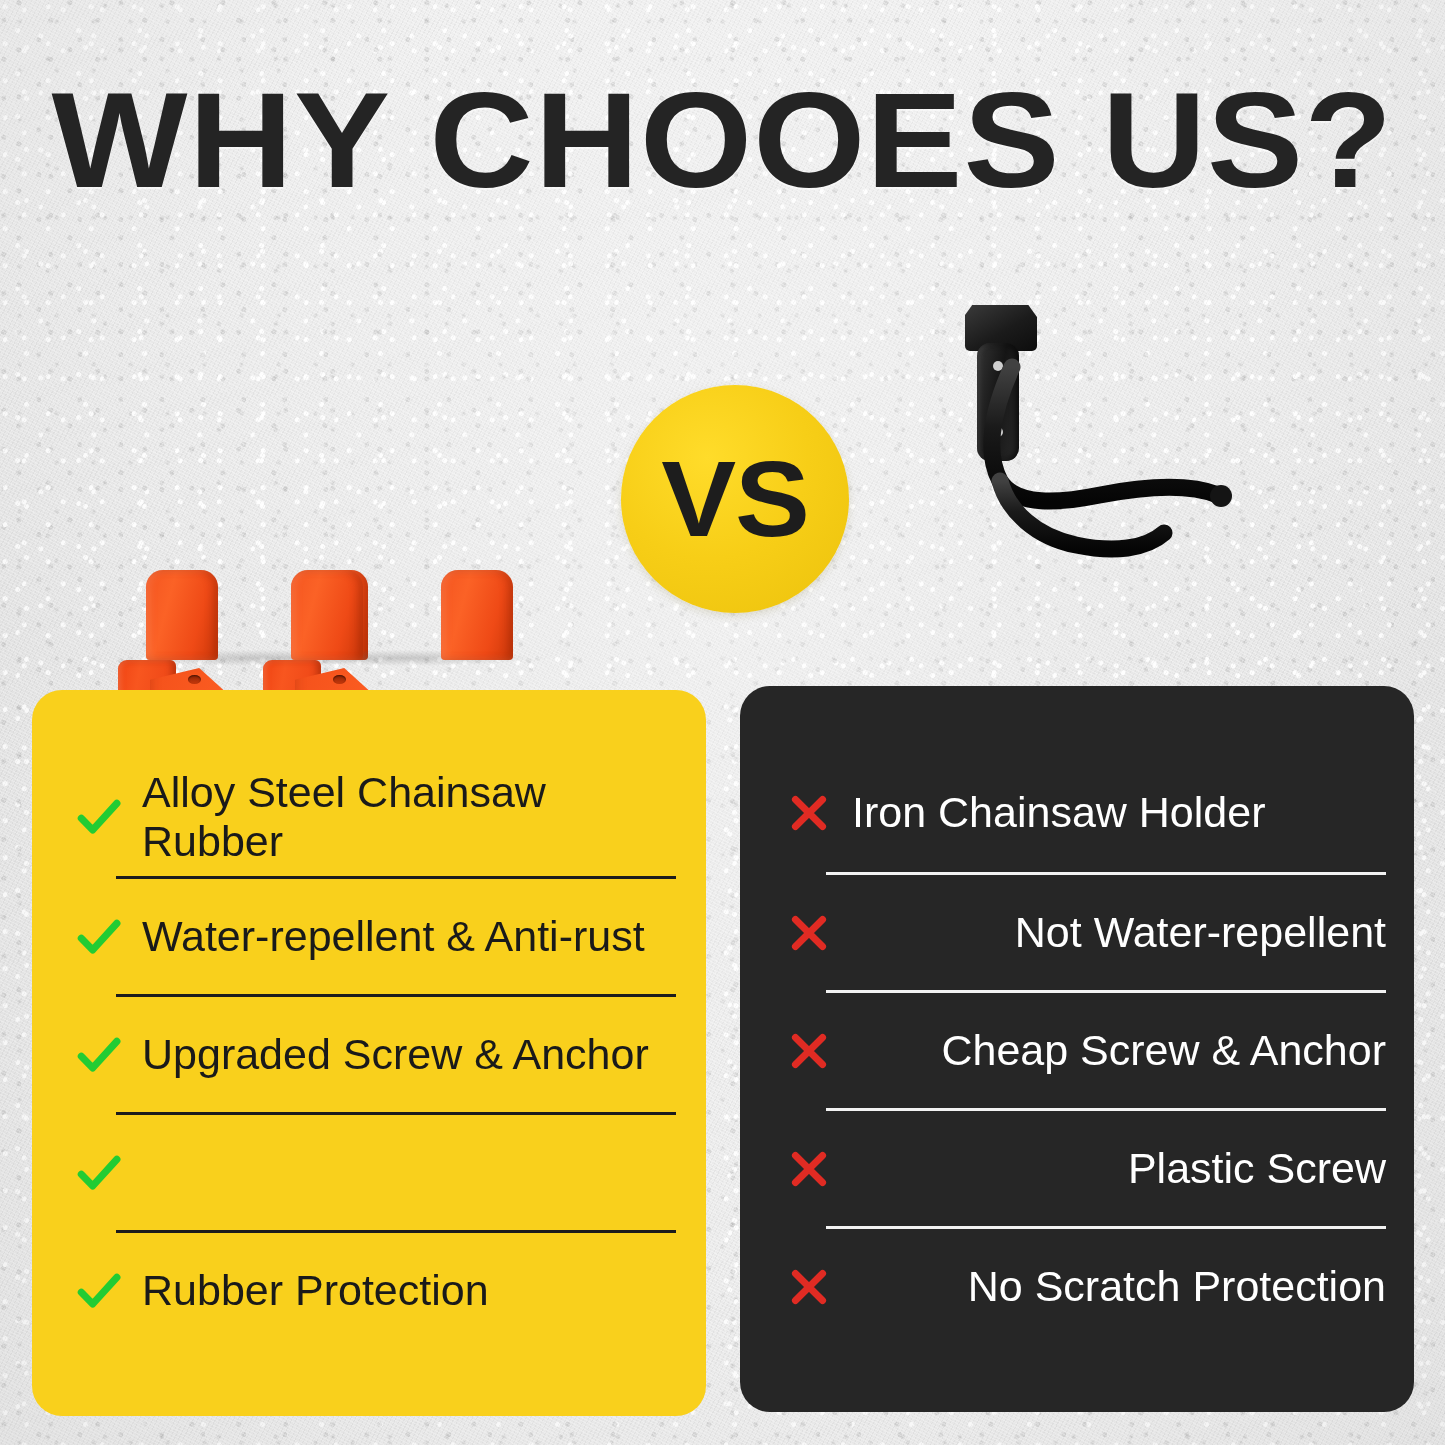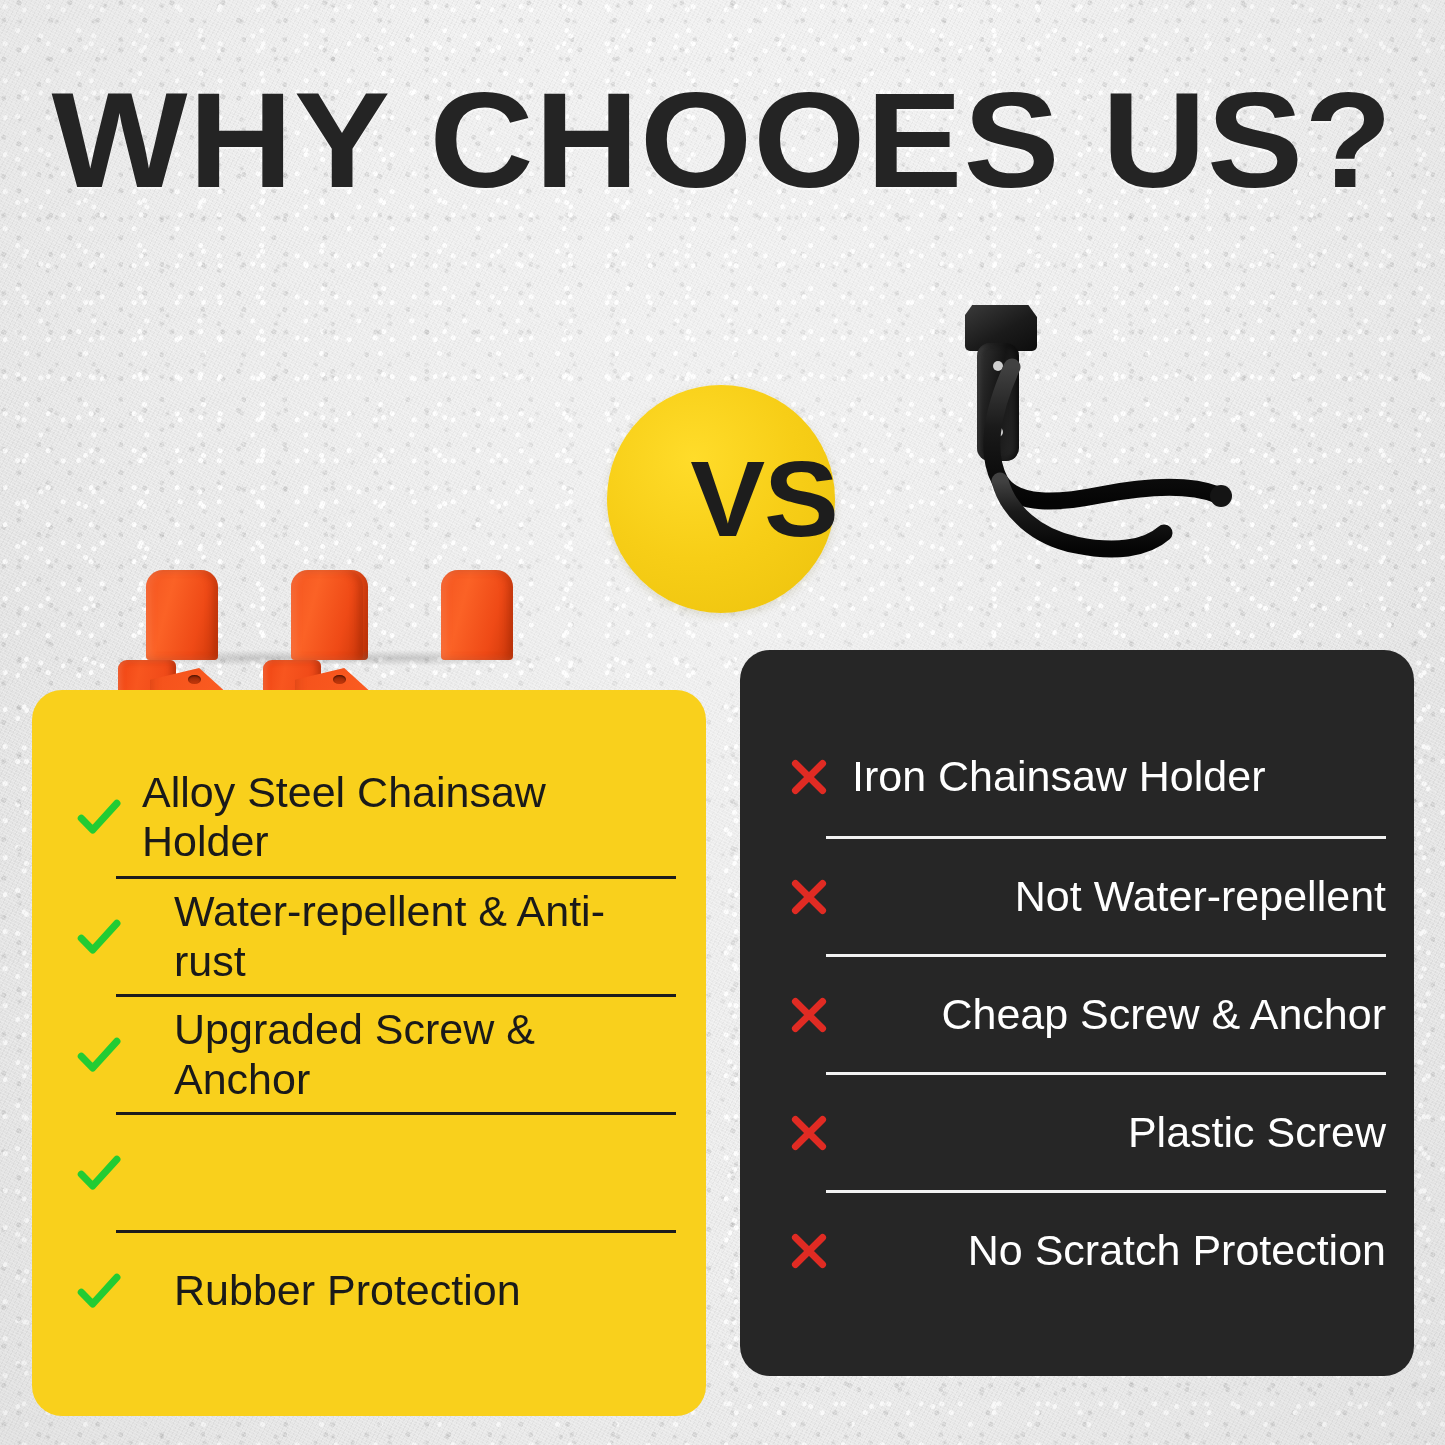--- a/index.html
+++ b/index.html
@@ -196,29 +196,29 @@
     height: 10px;
     border-radius: 50%;
     background: #cfcfcf;
   }
   .hook-plate::before { top: 18px; }
   .hook-plate::after  { top: 84px; }
 
   
   .vs-badge {
     position: absolute;
-    left: 607px;
+    left: 621px;
     top: 385px;
     width: 228px;
     height: 228px;
     border-radius: 50%;
     background: radial-gradient(circle at 38% 32%, #ffdc2a 0%, #f7ce17 48%, #ecc20c 100%);
     display: flex;
     align-items: center;
-    justify-content: flex-end;
+    justify-content: center;
     box-shadow: 0 3px 9px rgba(120,110,40,0.18);
   }
   .vs-text {
     color: #1d1d1d;
     font-family: "Liberation Sans Narrow", "Liberation Sans", sans-serif;
     font-size: 108px;
     font-weight: 700;
     letter-spacing: -1px;
     line-height: 1;
     transform: scaleX(1.04);
@@ -236,21 +236,21 @@
   .panel-pros {
     left: 32px;
     top: 690px;
     width: 674px;
     height: 726px;
     background: #f9d01c;
     padding: 20px 30px 20px 24px;
   }
   .panel-cons {
     left: 740px;
-    top: 650px;
+    top: 686px;
     width: 674px;
     height: 726px;
     background: #262626;
     padding: 20px 28px 20px 26px;
   }
 
   .feature-list {
     display: flex;
     flex-direction: column;
     width: 100%;
@@ -263,21 +263,21 @@
   .panel-pros .feature-row { min-height: 118px; }
   .panel-cons .feature-row { min-height: 118px; }
 
   .feature-row + .feature-row {
     border-top: 3px solid transparent;
   }
   .panel-pros .feature-row + .feature-row { border-top-color: #1c1c1c; }
   .panel-cons .feature-row + .feature-row { border-top-color: #f2f2f2; text-align: right; }
 
   
-  .panel-pros .feature-row + .feature-row { margin-left: 60px; padding-left: 0; gap: 32px; }
+  .panel-pros .feature-row + .feature-row { margin-left: 60px; padding-left: 0; }
   .panel-pros .feature-row + .feature-row .mark-cell { margin-left: -60px; }
   .panel-cons .feature-row + .feature-row { margin-left: 60px; }
   .panel-cons .feature-row + .feature-row .mark-cell { margin-left: -60px; }
 
   .mark-cell {
     flex: 0 0 auto;
     width: 86px;
     display: flex;
     align-items: center;
     justify-content: center;
@@ -362,21 +362,21 @@
 
   <div class="panel panel-pros">
     <div class="feature-list">
 
       <div class="feature-row">
         <div class="mark-cell">
           <svg class="check-icon" viewBox="0 0 24 24">
             <path d="M3.5 12.6 L9 18.2 L20.6 5.4" fill="none" stroke="#22CC33" stroke-width="3.4" stroke-linecap="round" stroke-linejoin="round"></path>
           </svg>
         </div>
-        <div class="feature-label">Alloy Steel Chainsaw Holder</div>
+        <div class="feature-label">Alloy Steel Chainsaw Rubber</div>
       </div>
 
       <div class="feature-row">
         <div class="mark-cell">
           <svg class="check-icon" viewBox="0 0 24 24">
             <path d="M3.5 12.6 L9 18.2 L20.6 5.4" fill="none" stroke="#22CC33" stroke-width="3.4" stroke-linecap="round" stroke-linejoin="round"></path>
           </svg>
         </div>
         <div class="feature-label">Water-repellent &amp; Anti-rust</div>
       </div>

